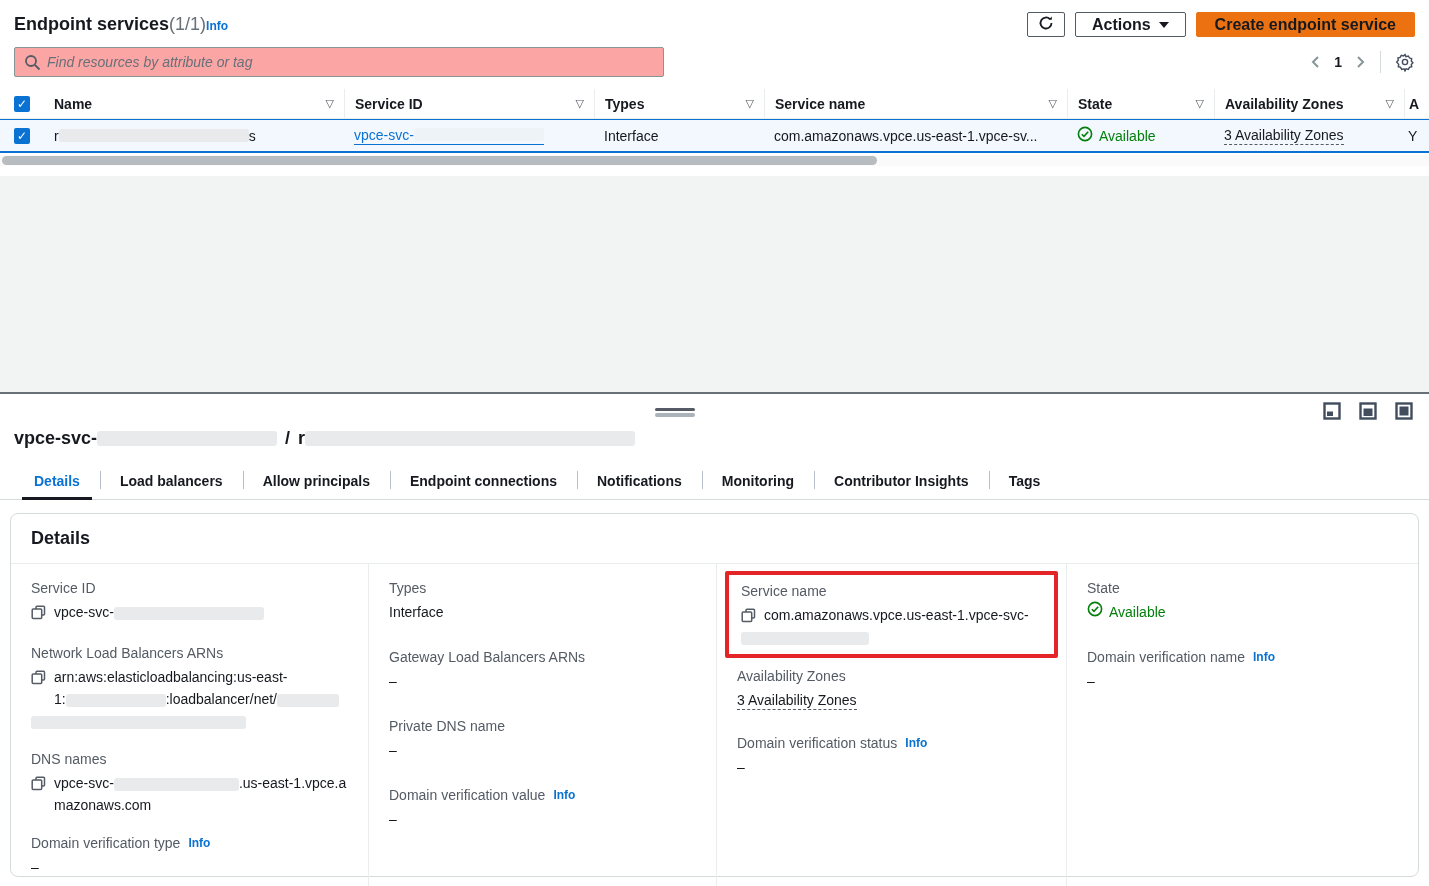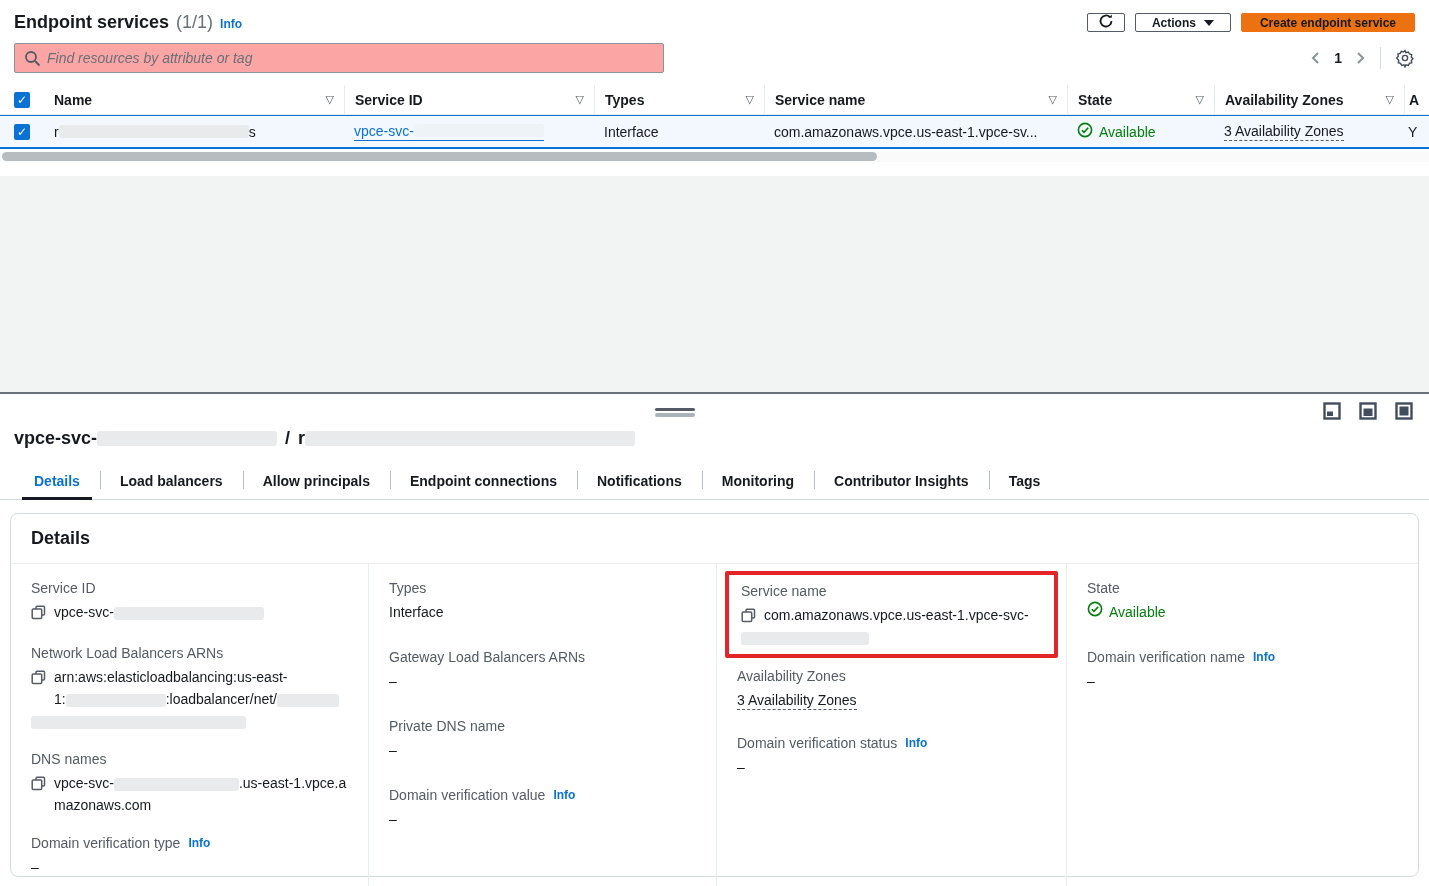--- a/index.html
+++ b/index.html
@@ -2,26 +2,26 @@
 <html><head>
 <meta charset="utf-8">
 <style>
   * { margin:0; padding:0; box-sizing:border-box; }
   html,body { width:1429px; height:886px; font-family:"Liberation Sans","DejaVu Sans",sans-serif; background:#fff; color:#16191f; overflow:hidden; }
   .page { position:relative; width:1429px; height:886px; background:#fff; }
 
   
   .top-section { position:absolute; left:0; top:0; width:1429px; height:176px; background:#fff; }
   .hdr-row { display:flex; align-items:center; justify-content:space-between; padding:12px 14px 0 14px; }
-  .hdr-title-wrap { display:flex; align-items:baseline; gap:7px; }
+  .hdr-title-wrap { display:flex; align-items:baseline; }
   .hdr-title { font-size:18px; font-weight:bold; color:#16191f; }
   .hdr-count { font-size:18px; color:#687078; font-weight:normal; }
   .info-link { font-size:12px; font-weight:bold; color:#0972d3; cursor:pointer; }
   .hdr-actions { display:flex; gap:10px; align-items:center; }
-  .btn { height:19px; border:1px solid #545b64; background:#fff; border-radius:2px; font-size:12px; font-weight:bold; color:#16191f; display:flex; align-items:center; justify-content:center; padding:0 16px; cursor:pointer; }
+  .btn { height:25px; border:1px solid #545b64; background:#fff; border-radius:2px; font-size:16px; font-weight:bold; color:#16191f; display:flex; align-items:center; justify-content:center; padding:0 16px; cursor:pointer; }
   .btn-icon { width:38px; padding:0; }
   .btn-primary { background:#ec7211; border-color:#ec7211; color:#16191f; padding:0 18px; }
   .caret-down { display:inline-block; margin-left:8px; width:0; height:0; border-left:5px solid transparent; border-right:5px solid transparent; border-top:6px solid #16191f; }
 
   .toolbar-row { display:flex; align-items:center; justify-content:space-between; padding:10px 14px 0 14px; }
   .search-box { position:relative; width:650px; height:30px; border:1px solid #879596; border-radius:2px; background:#fca5a5; display:flex; align-items:center; }
   .search-box input { border:none; outline:none; width:100%; height:100%; padding-left:32px; font-size:14px; font-style:italic; color:#16191f; background:transparent; font-family:inherit; }
   .search-box input::placeholder { color:#687078; font-style:italic; }
   .search-glyph { position:absolute; left:9px; top:6px; }
   .pager { display:flex; align-items:center; gap:10px; }

